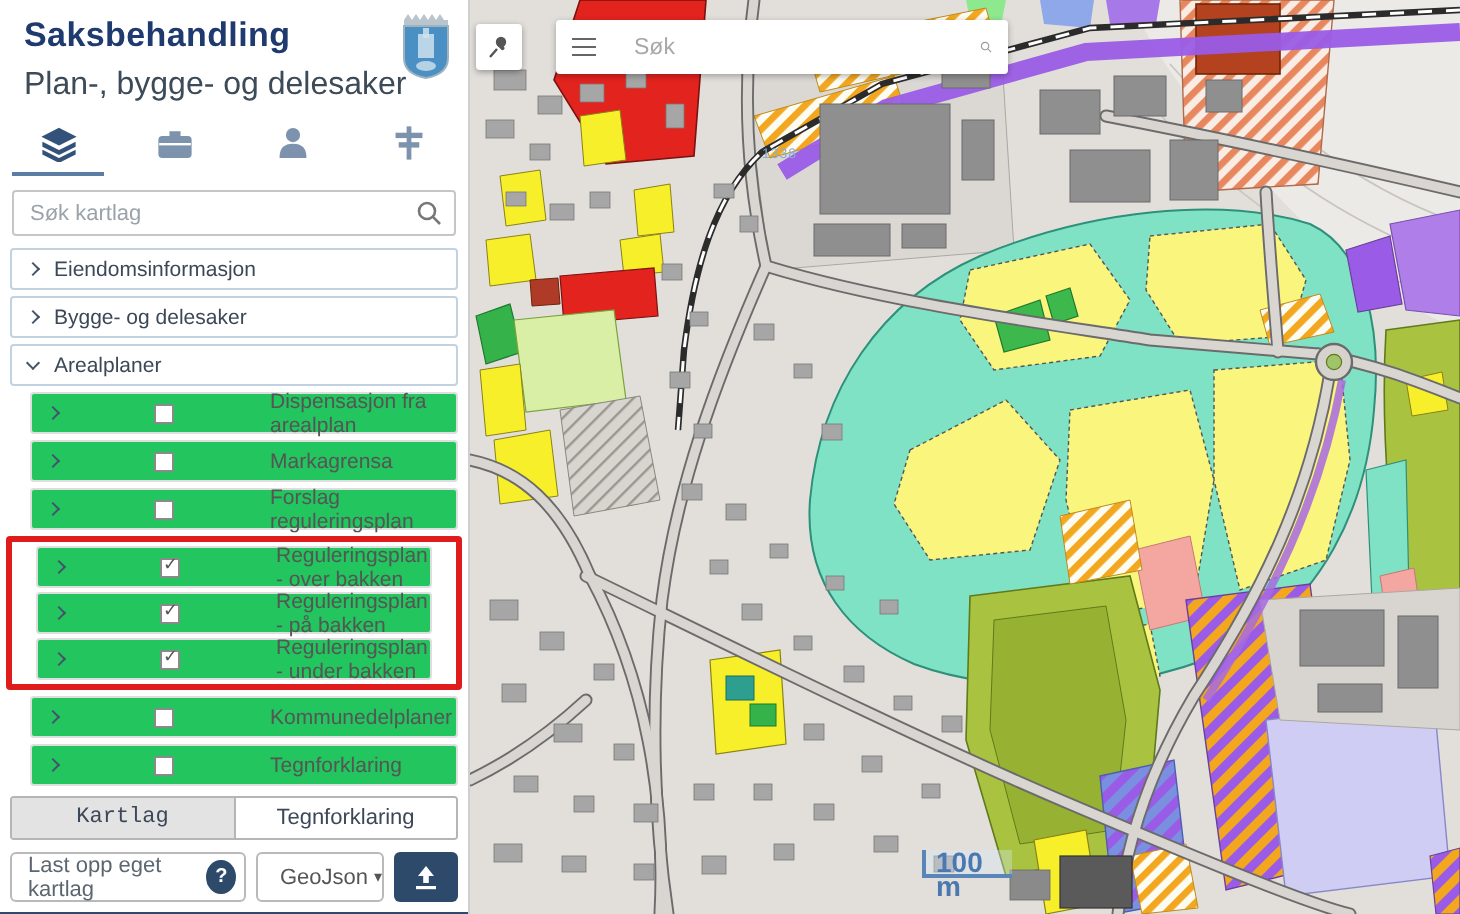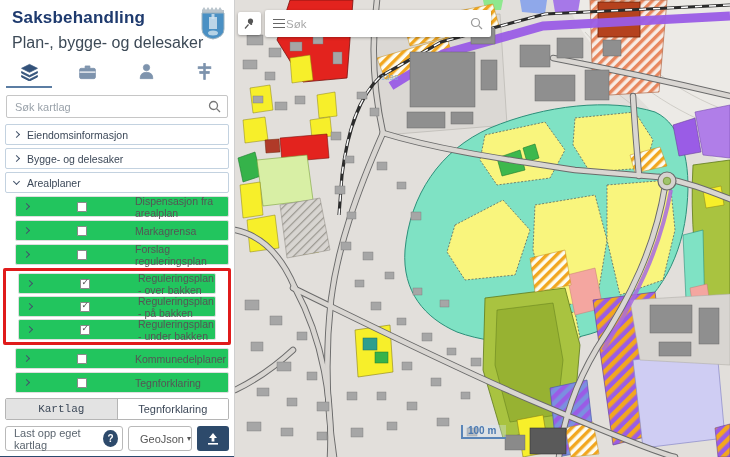--- a/index.html
+++ b/index.html
@@ -45,27 +45,27 @@
   .help-btn { width:17px; height:17px; border-radius:50%; background:#2d4a6b; color:#fff; font-size:10px; font-weight:bold; display:flex; align-items:center; justify-content:center; cursor:pointer; }
   .format-select { width:64px; border:1px solid #b9b9b9; border-radius:3px; height:25px; font-size:11px; color:#555; display:flex; align-items:center; justify-content:flex-end; gap:3px; background:#fff; cursor:pointer; }
   .upload-btn { width:32px; height:25px; background:#2d4a6b; border-radius:3px; display:flex; align-items:center; justify-content:center; cursor:pointer; }
 
   .foot { height:23px; background:#2b4a6e; display:flex; align-items:center; padding:0 10px; font-size:11px; gap:7px; flex:none; }
 
   
   .map { flex:1; position:relative; height:457px; overflow:hidden; background:#e2dfdb; }
   .map svg.canvas { position:absolute; inset:0; width:100%; height:100%; }
   .pin-btn { position:absolute; left:3px; top:12px; width:23px; height:23px; background:#fff; border-radius:2px; box-shadow:0 1px 3px rgba(0,0,0,.35); display:flex; align-items:center; justify-content:center; cursor:pointer; }
-  .map-search { position:absolute; left:30px; top:10px; width:226px; height:27px; background:#fff; border-radius:2px; box-shadow:0 1px 3px rgba(0,0,0,.3); display:flex; align-items:center; padding:0 8px; gap:1px; }
+  .map-search { position:absolute; left:43px; top:10px; width:226px; height:27px; background:#fff; border-radius:2px; box-shadow:0 1px 3px rgba(0,0,0,.3); display:flex; align-items:center; padding:0 8px; gap:19px; }
   .burger { display:flex; flex-direction:column; gap:2.5px; cursor:pointer; }
   .burger span { width:12px; height:1.6px; background:#666; display:block; }
   .map-search input { flex:1; border:none; outline:none; font-size:11.5px; color:#444; font-family:"Liberation Sans",sans-serif; }
   .map-search input::placeholder { color:#a8a8a8; }
   .plan-id { position:absolute; left:146px; top:74px; color:#86aed6; font-size:7px; letter-spacing:.5px; }
-  .scale { position:absolute; left:226px; top:425px; width:45px; height:14px; border-left:2px solid #5a85b8; border-bottom:2px solid #5a85b8; background:rgba(215,232,248,.35); color:#4a78b0; font-size:10px; font-weight:bold; padding-left:5px; line-height:12px; }
+  .scale { position:absolute; left:226px; top:425px; width:45px; height:14px; border-left:2px solid #5a85b8; border-bottom:2px solid #5a85b8; background:rgba(215,232,248,.35); color:#4a78b0; font-size:14px; font-weight:bold; padding-left:5px; line-height:12px; }
 </style>
 </head>
 <body>
 
 <div class="app">
 
   <div class="side">
 
     <div class="hdr">
       <div class="title">Saksbehandling</div>

